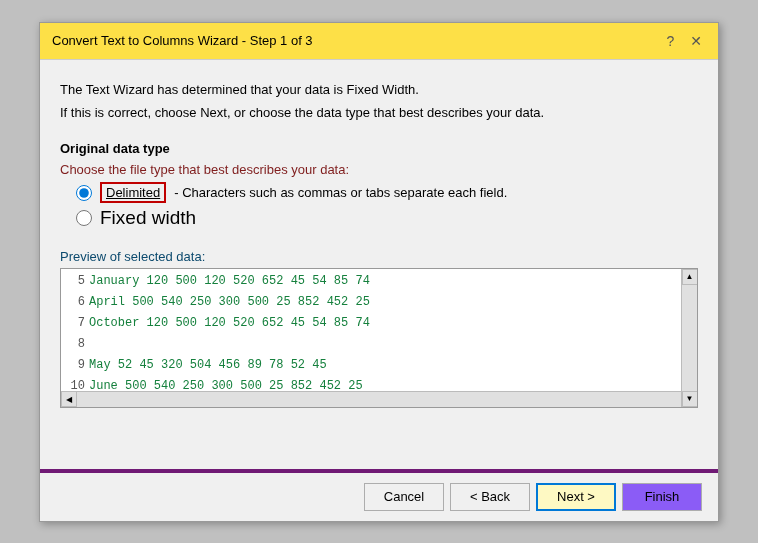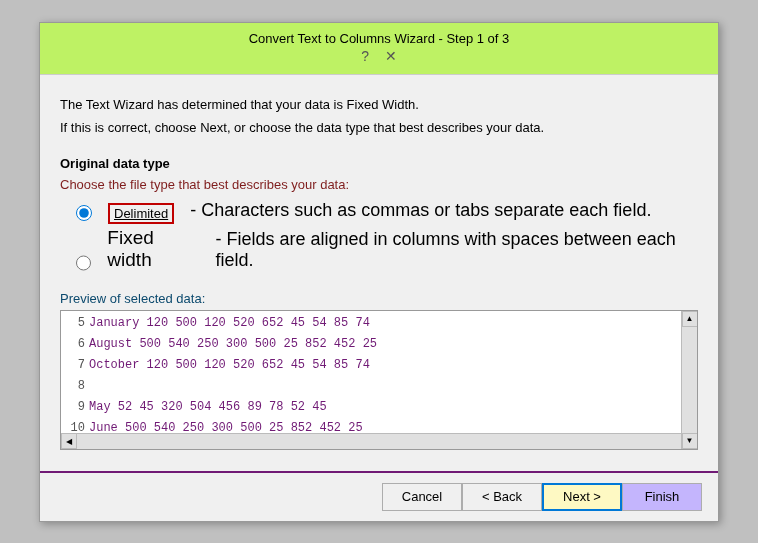--- a/index.html
+++ b/index.html
@@ -17,27 +17,26 @@
     .dialog {
       background: #f0f0f0;
       border: 1px solid #999;
       box-shadow: 2px 2px 8px rgba(0,0,0,0.3);
       width: 680px;
       min-height: 500px;
       display: flex;
       flex-direction: column;
     }
     .title-bar {
-      background: #bef264;
+      background: #fde047;
       border-bottom: 1px solid #ccc;
       padding: 8px 12px;
       display: flex;
       align-items: center;
       justify-content: space-between;
-      flex-direction: column;
     }
     .title-bar-left {
       font-size: 13px;
       font-weight: 400;
       color: #000;
     }
     .title-bar-right {
       display: flex;
       gap: 8px;
       align-items: center;
@@ -73,39 +72,39 @@
       color: #7f1d1d;
     }
     .radio-group {
       display: flex;
       flex-direction: column;
       gap: 6px;
       margin-left: 16px;
     }
     .radio-row {
       display: flex;
-      align-items: flex-end;
-      gap: 16px;
+      align-items: center;
+      gap: 8px;
     }
     .radio-row input[type="radio"] {
       margin: 0;
       width: 16px;
       height: 16px;
       cursor: pointer;
       accent-color: #0078d7;
     }
     .radio-label-box {
       border: 2px solid #c00000;
       padding: 1px 4px;
       font-size: 13px;
       cursor: pointer;
       text-decoration: underline;
     }
     .radio-desc {
-      font-size: 18px;
+      font-size: 13px;
       color: #000;
     }
     .preview-section {
       margin-top: 20px;
     }
     .preview-label {
       font-size: 13px;
       margin-bottom: 4px;
       color: #0c4a6e;
     }
@@ -134,21 +133,21 @@
       line-height: 1.6;
     }
     .row-num {
       color: #555;
       min-width: 20px;
       text-align: right;
       margin-right: 4px;
       user-select: none;
     }
     .row-data {
-      color: #701a75;
+      color: #15803d;
     }
     .scrollbar-v {
       position: absolute;
       right: 0;
       top: 0;
       bottom: 0;
       width: 16px;
       background: #e0e0e0;
       border-left: 1px solid #bbb;
       display: flex;
@@ -182,24 +181,25 @@
       height: 16px;
       display: flex;
       align-items: center;
       justify-content: center;
       font-size: 8px;
       cursor: pointer;
       background: #e0e0e0;
       border: 1px solid #bbb;
     }
     .footer {
-      border-top: 2px solid #701a75;
+      border-top: 4px solid #701a75;
       padding: 10px 16px;
       display: flex;
       justify-content: flex-end;
+      gap: 6px;
       background: #f0f0f0;
     }
     .btn {
       min-width: 80px;
       height: 28px;
       padding: 0 12px;
       font-size: 13px;
       background: #f0f0f0;
       border: 1px solid #adadad;
       cursor: pointer;
@@ -207,21 +207,21 @@
       display: flex;
       align-items: center;
       justify-content: center;
     }
     .btn-next {
       border: 2px solid #0078d7;
       background: #fef9c3;
       font-weight: 400;
     }
     .btn-finish {
-      background: #c4b5fd;
+      background: #8b5cf6;
     }
     .radio-normal-label {
       font-size: 19px;
       cursor: pointer;
     }
   </style>
 </head>
 <body>
 
 <div class="dialog">
@@ -247,36 +247,35 @@
         <input type="radio" name="datatype" id="delimited" checked="" style="">
         <label for="delimited">
           <span class="radio-label-box">Delimited</span>
         </label>
         <span class="radio-desc">- Characters such as commas or tabs separate each field.</span>
       </div>
 
       <div class="radio-row">
         <input type="radio" name="datatype" id="fixedwidth" style="">
         <label for="fixedwidth" class="radio-normal-label">Fixed width</label>
-        <span class="radio-desc">- Fields are aligned in columns with spaces between each field.</span>
       </div>
     </div>
 
     <div class="preview-section">
       <div class="preview-label">Preview of selected data:</div>
       <div class="preview-container">
         <div class="preview-scroll-area" id="preview-rows">
 
         <div class="preview-row">
               <span class="row-num">5</span>
               <span class="row-data">January    120  500  120  520  652  45   54   85  74</span>
             </div>
             <div class="preview-row">
               <span class="row-num">6</span>
-              <span class="row-data">August   500  540  250  300  500  25  852  452  25</span>
+              <span class="row-data">April   500  540  250  300  500  25  852  452  25</span>
             </div>
             <div class="preview-row">
               <span class="row-num">7</span>
               <span class="row-data">October      120  500  120  520  652  45   54   85  74</span>
             </div>
             <div class="preview-row">
               <span class="row-num">8</span>
             </div>
             <div class="preview-row">
               <span class="row-num">9</span>

